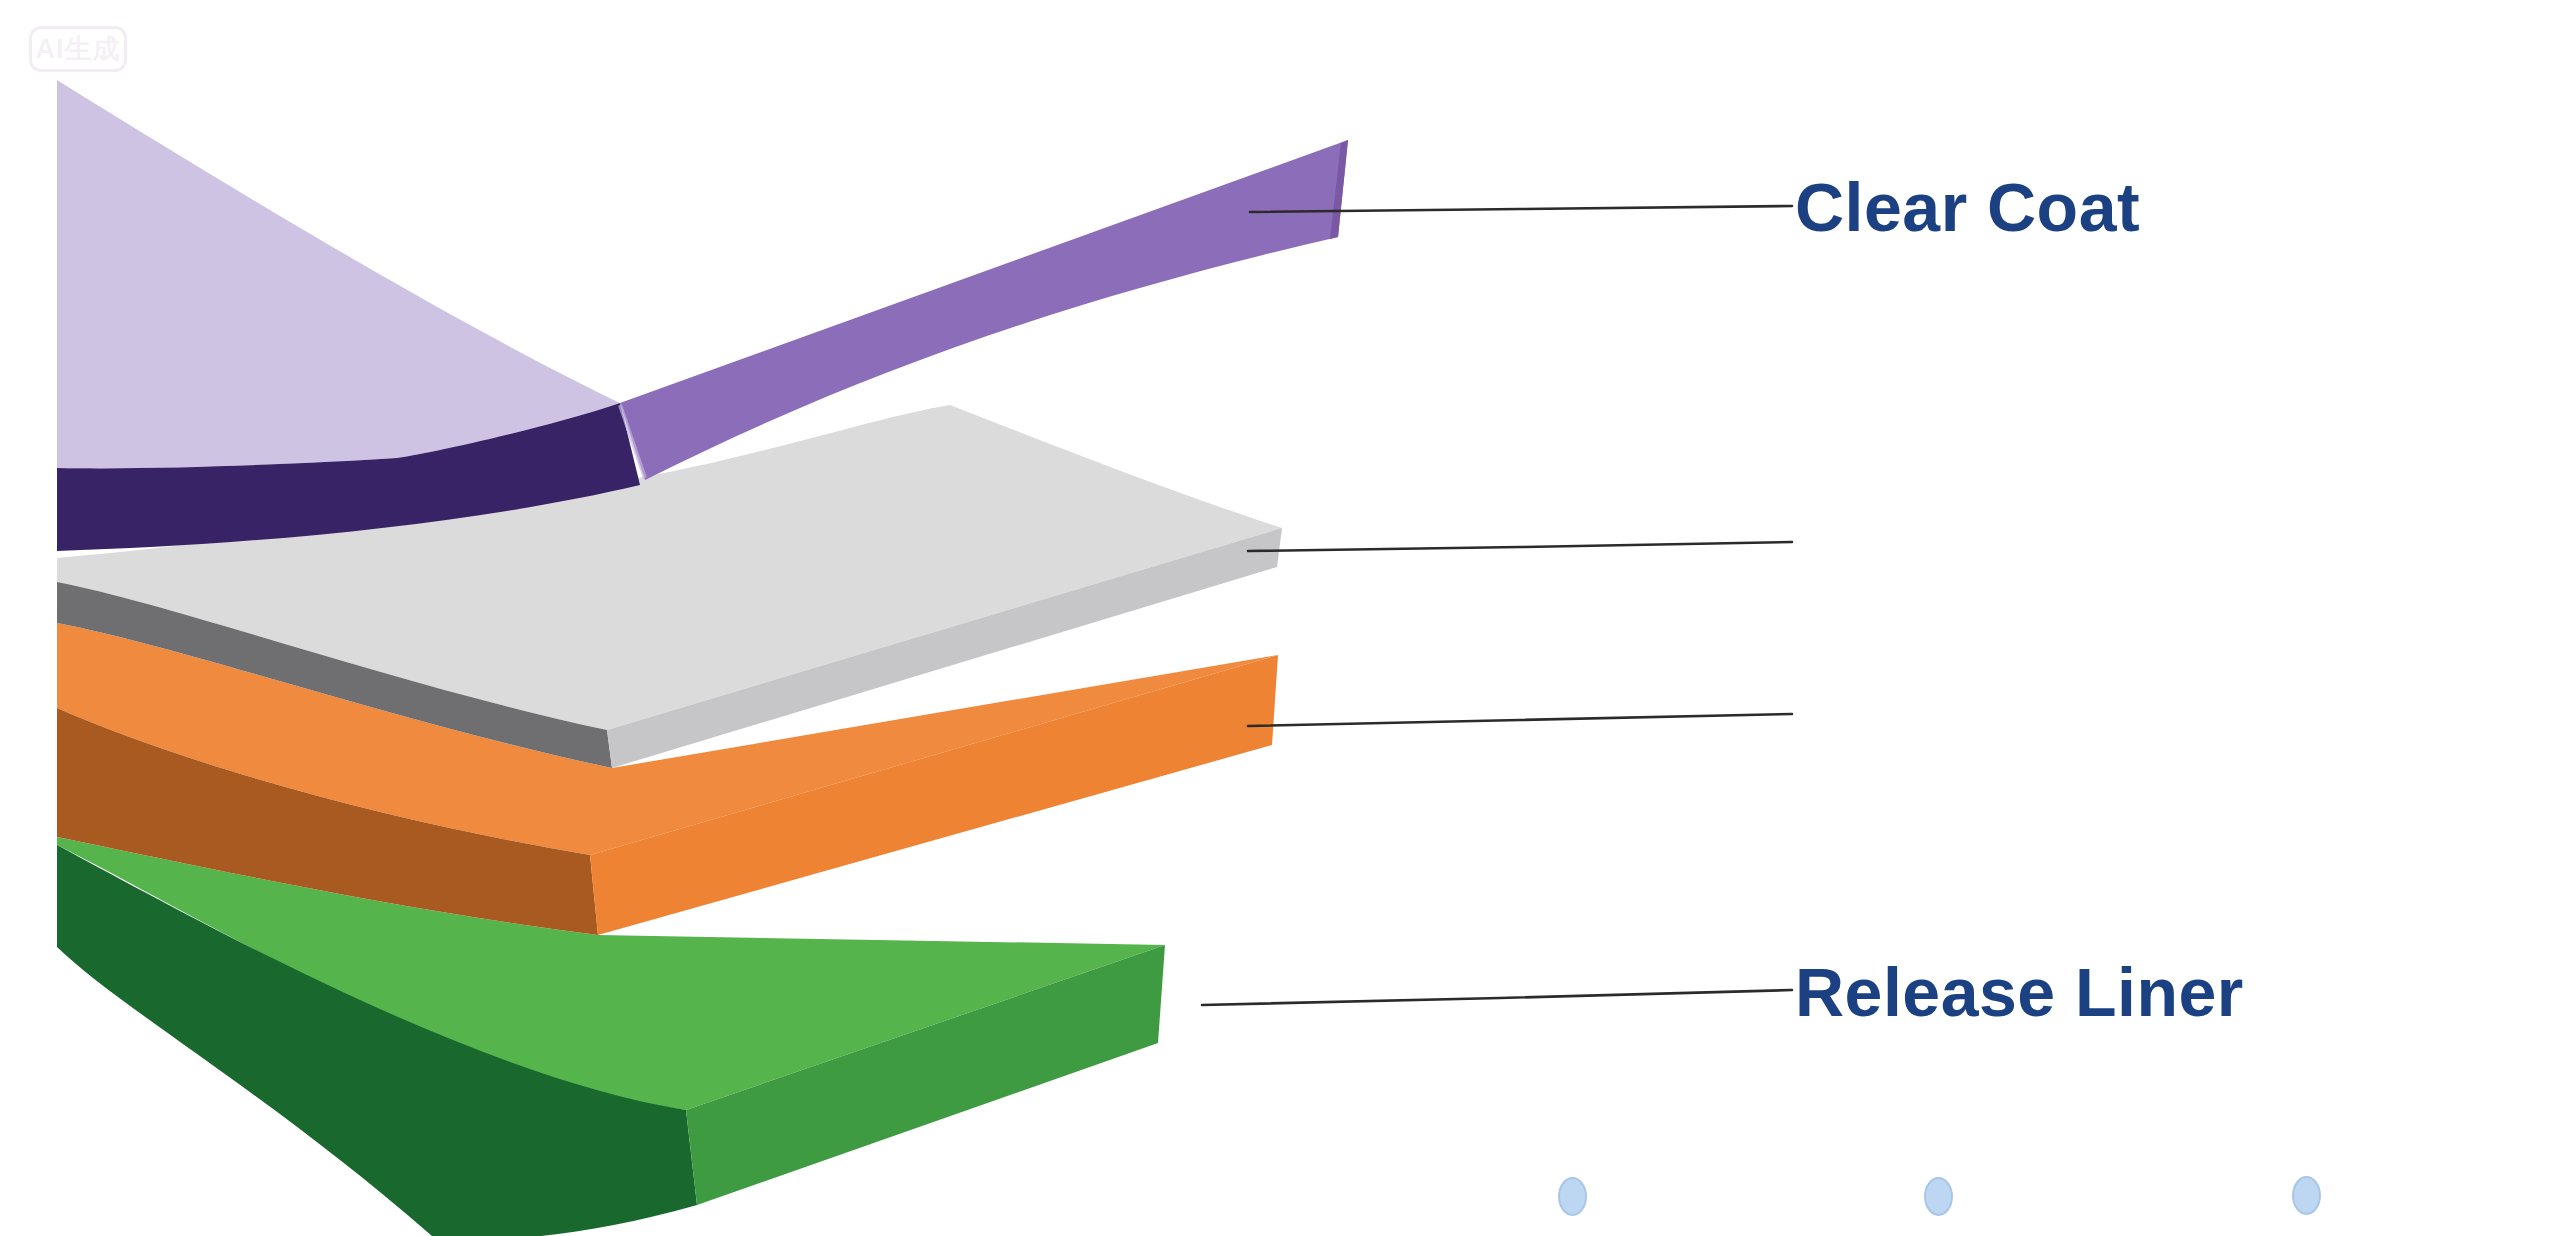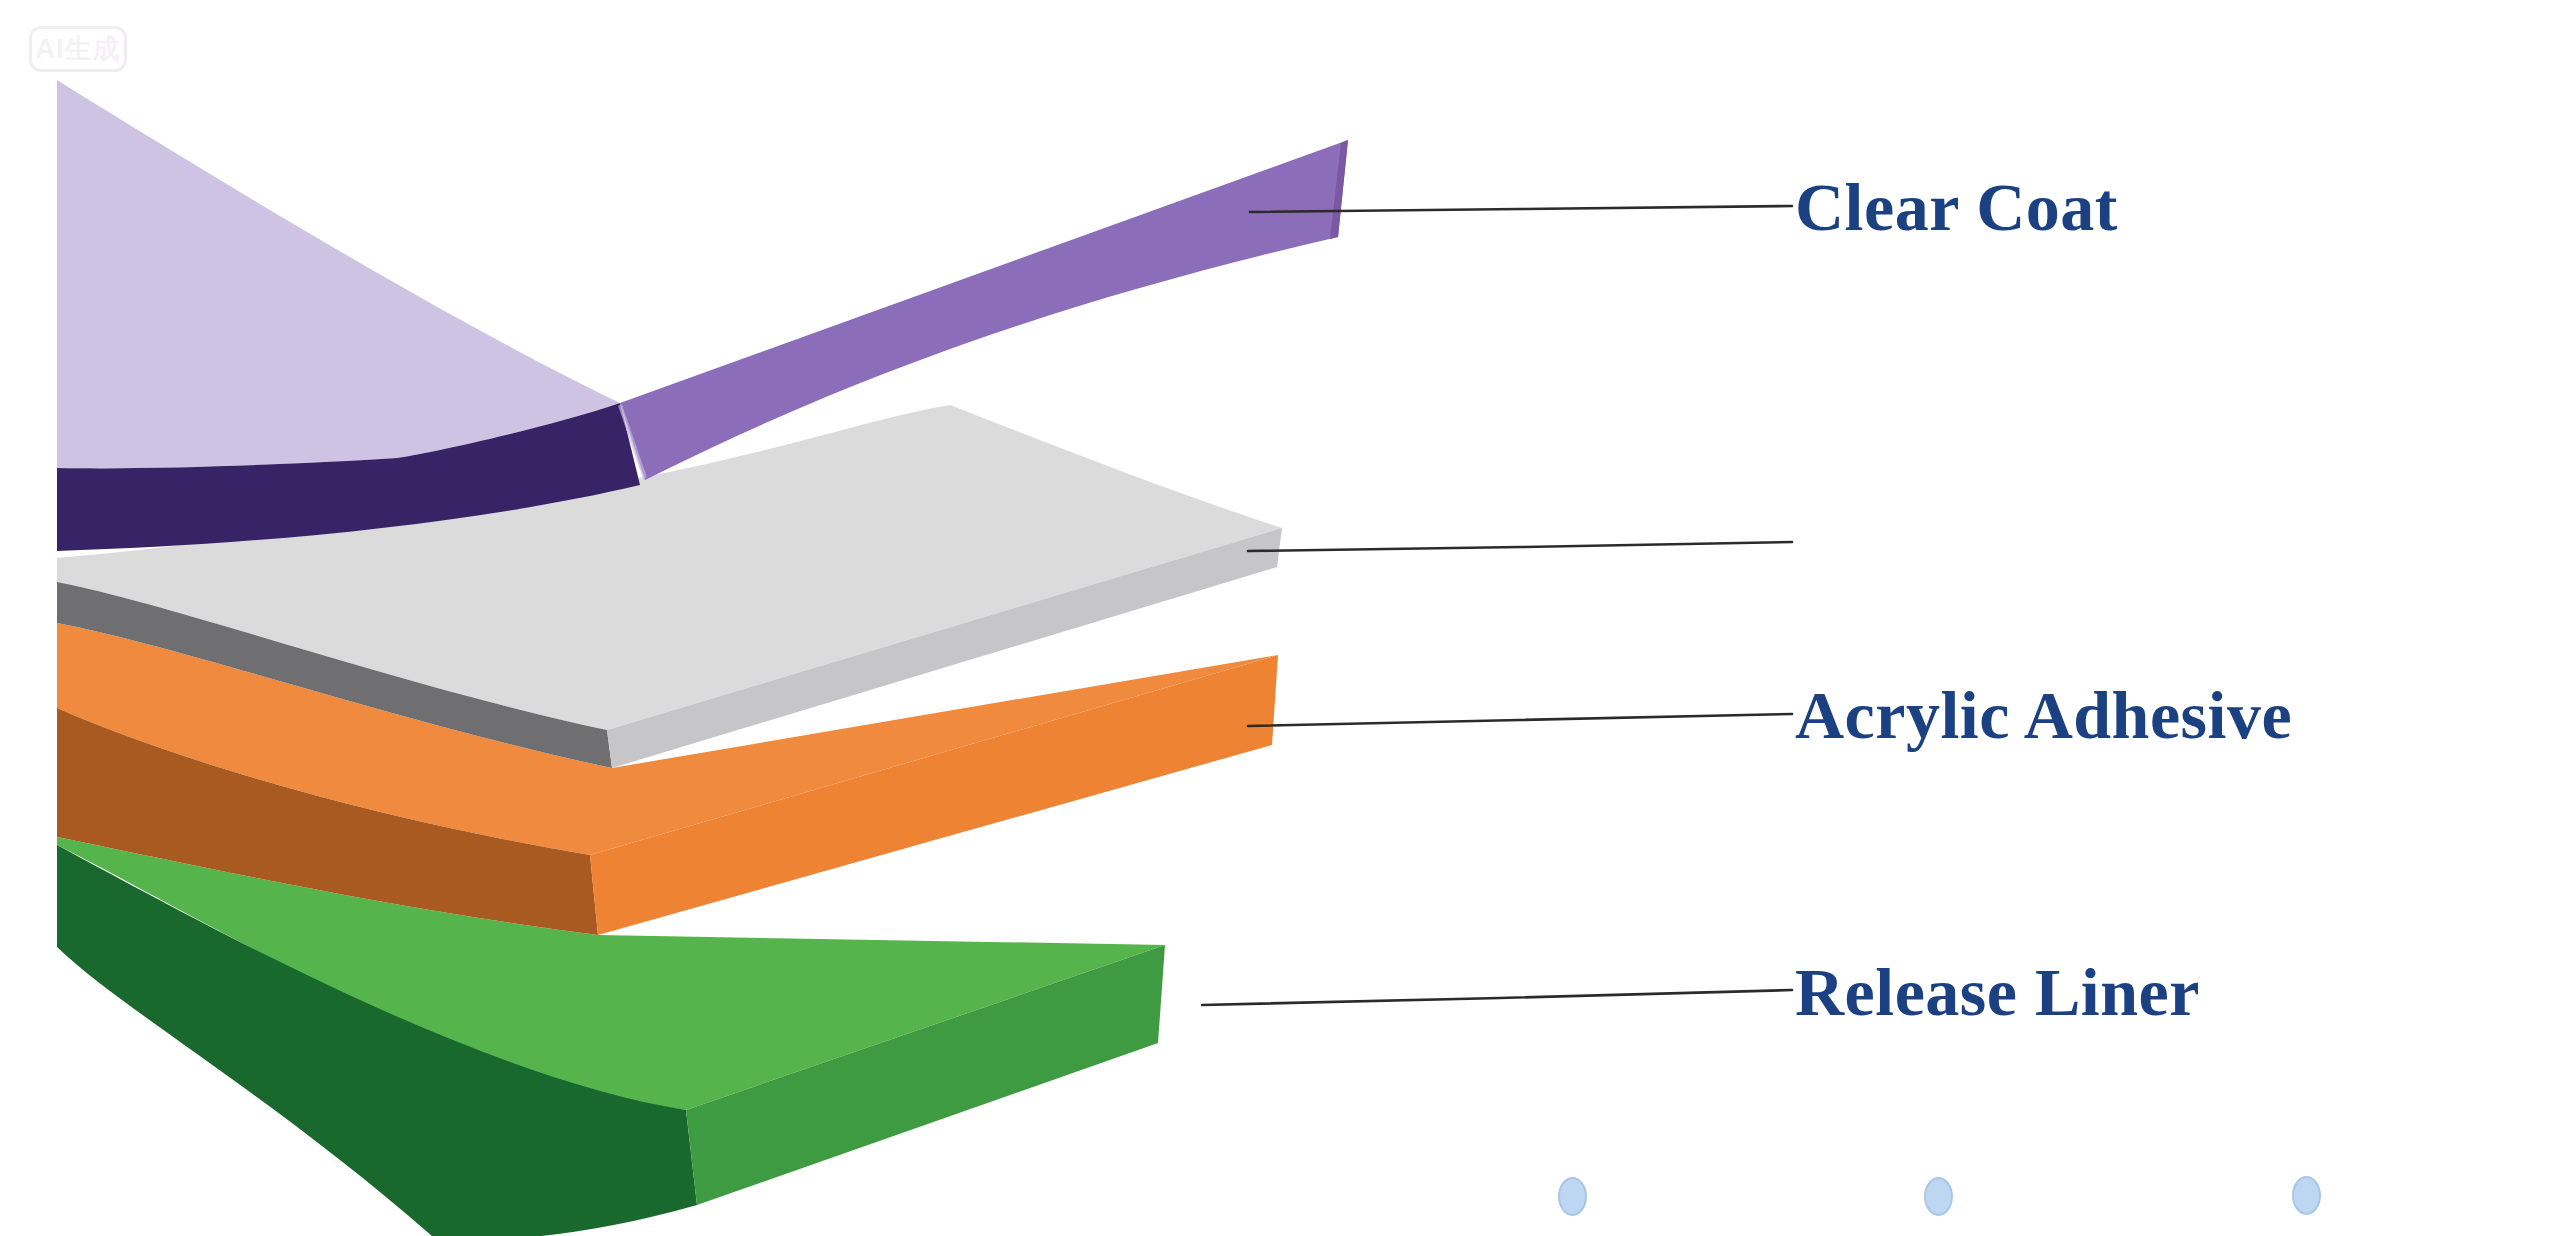--- a/index.html
+++ b/index.html
@@ -18,21 +18,21 @@
     background: #ffffff;
   }
   .stage svg {
     position: absolute;
     left: 0;
     top: 0;
   }
   .layer-label {
     position: absolute;
     left: 1795px;
-    font-family: Liberation Serif, serif;
+    font-family: Liberation Sans, sans-serif;
     font-weight: 700;
     font-size: 68px;
     line-height: 68px;
     letter-spacing: 0.5px;
     color: #1B4182;
     white-space: nowrap;
   }
   #label-clear-coat        { top: 173px; }
   #label-polyurethane-film { top: 511px; }
   #label-acrylic-adhesive  { top: 681px; }
@@ -115,21 +115,20 @@
       <path d="M 1250,212 L 1520,209 L 1792,206"></path>
       <path d="M 1248,551 L 1520,547 L 1792,542"></path>
       <path d="M 1248,726 L 1520,720 L 1792,714"></path>
       <path d="M 1202,1005 L 1500,998 L 1792,990"></path>
     </g>
   </svg>
 
   <div class="layer-label" id="label-clear-coat">Clear Coat</div>
 
 
-  <div class="layer-label" id="label-acrylic-adhesive">Acrylic Adhesive</div>
 
   <div class="layer-label" id="label-release-liner">Release Liner</div>
 
   <div class="watermark">
     <span>AI生成</span>
   </div>
 
   <div class="carousel-dots">
     <div class="dot" id="dot-1"></div>
     <div class="dot" id="dot-2"></div>

